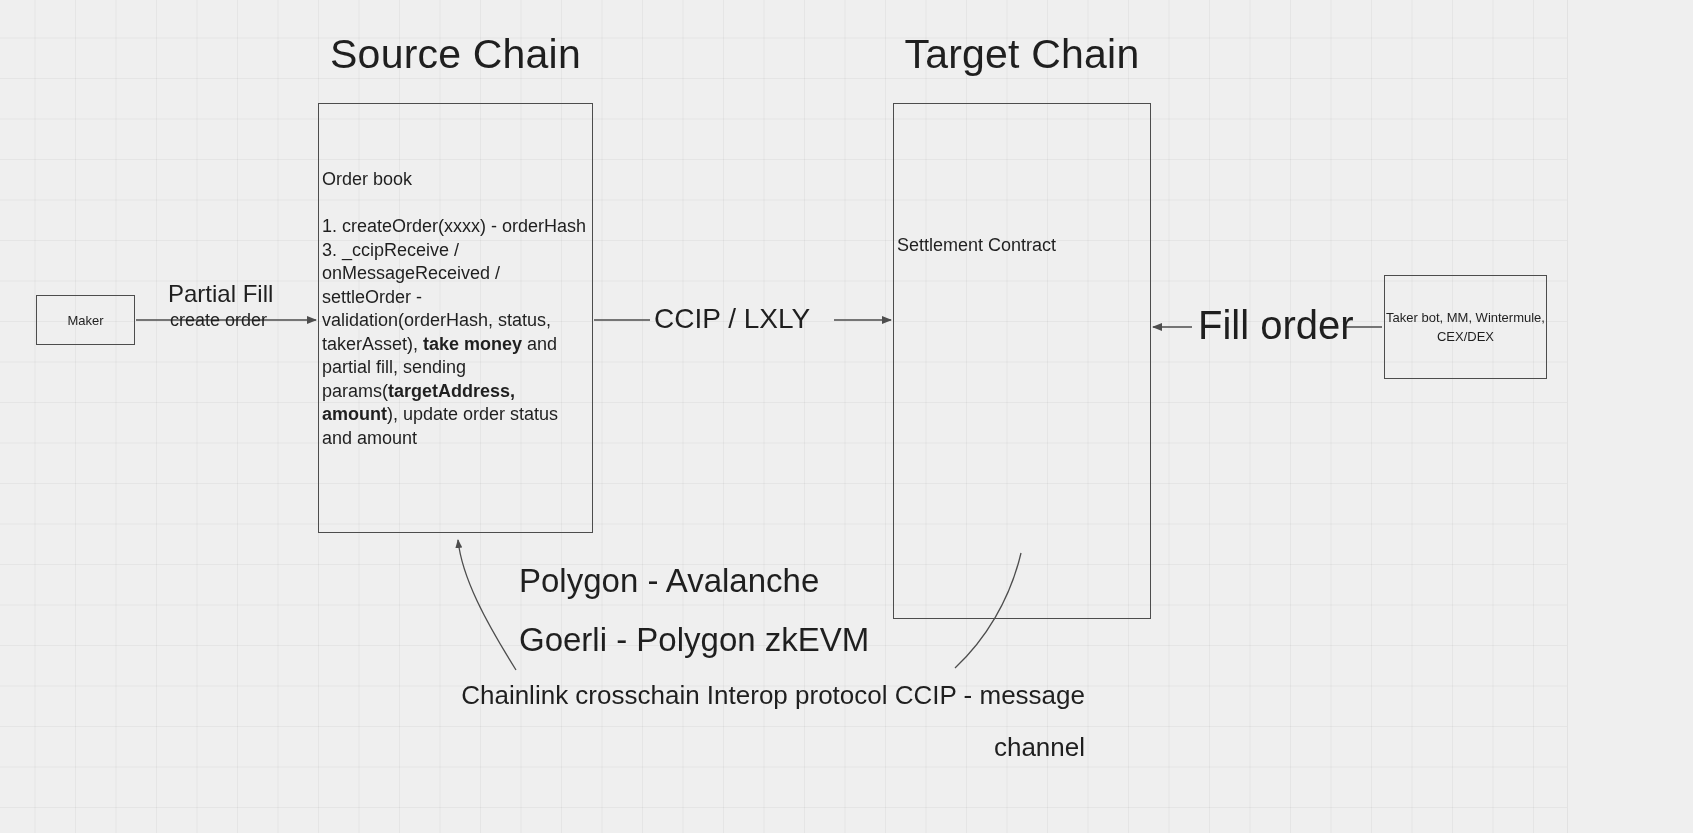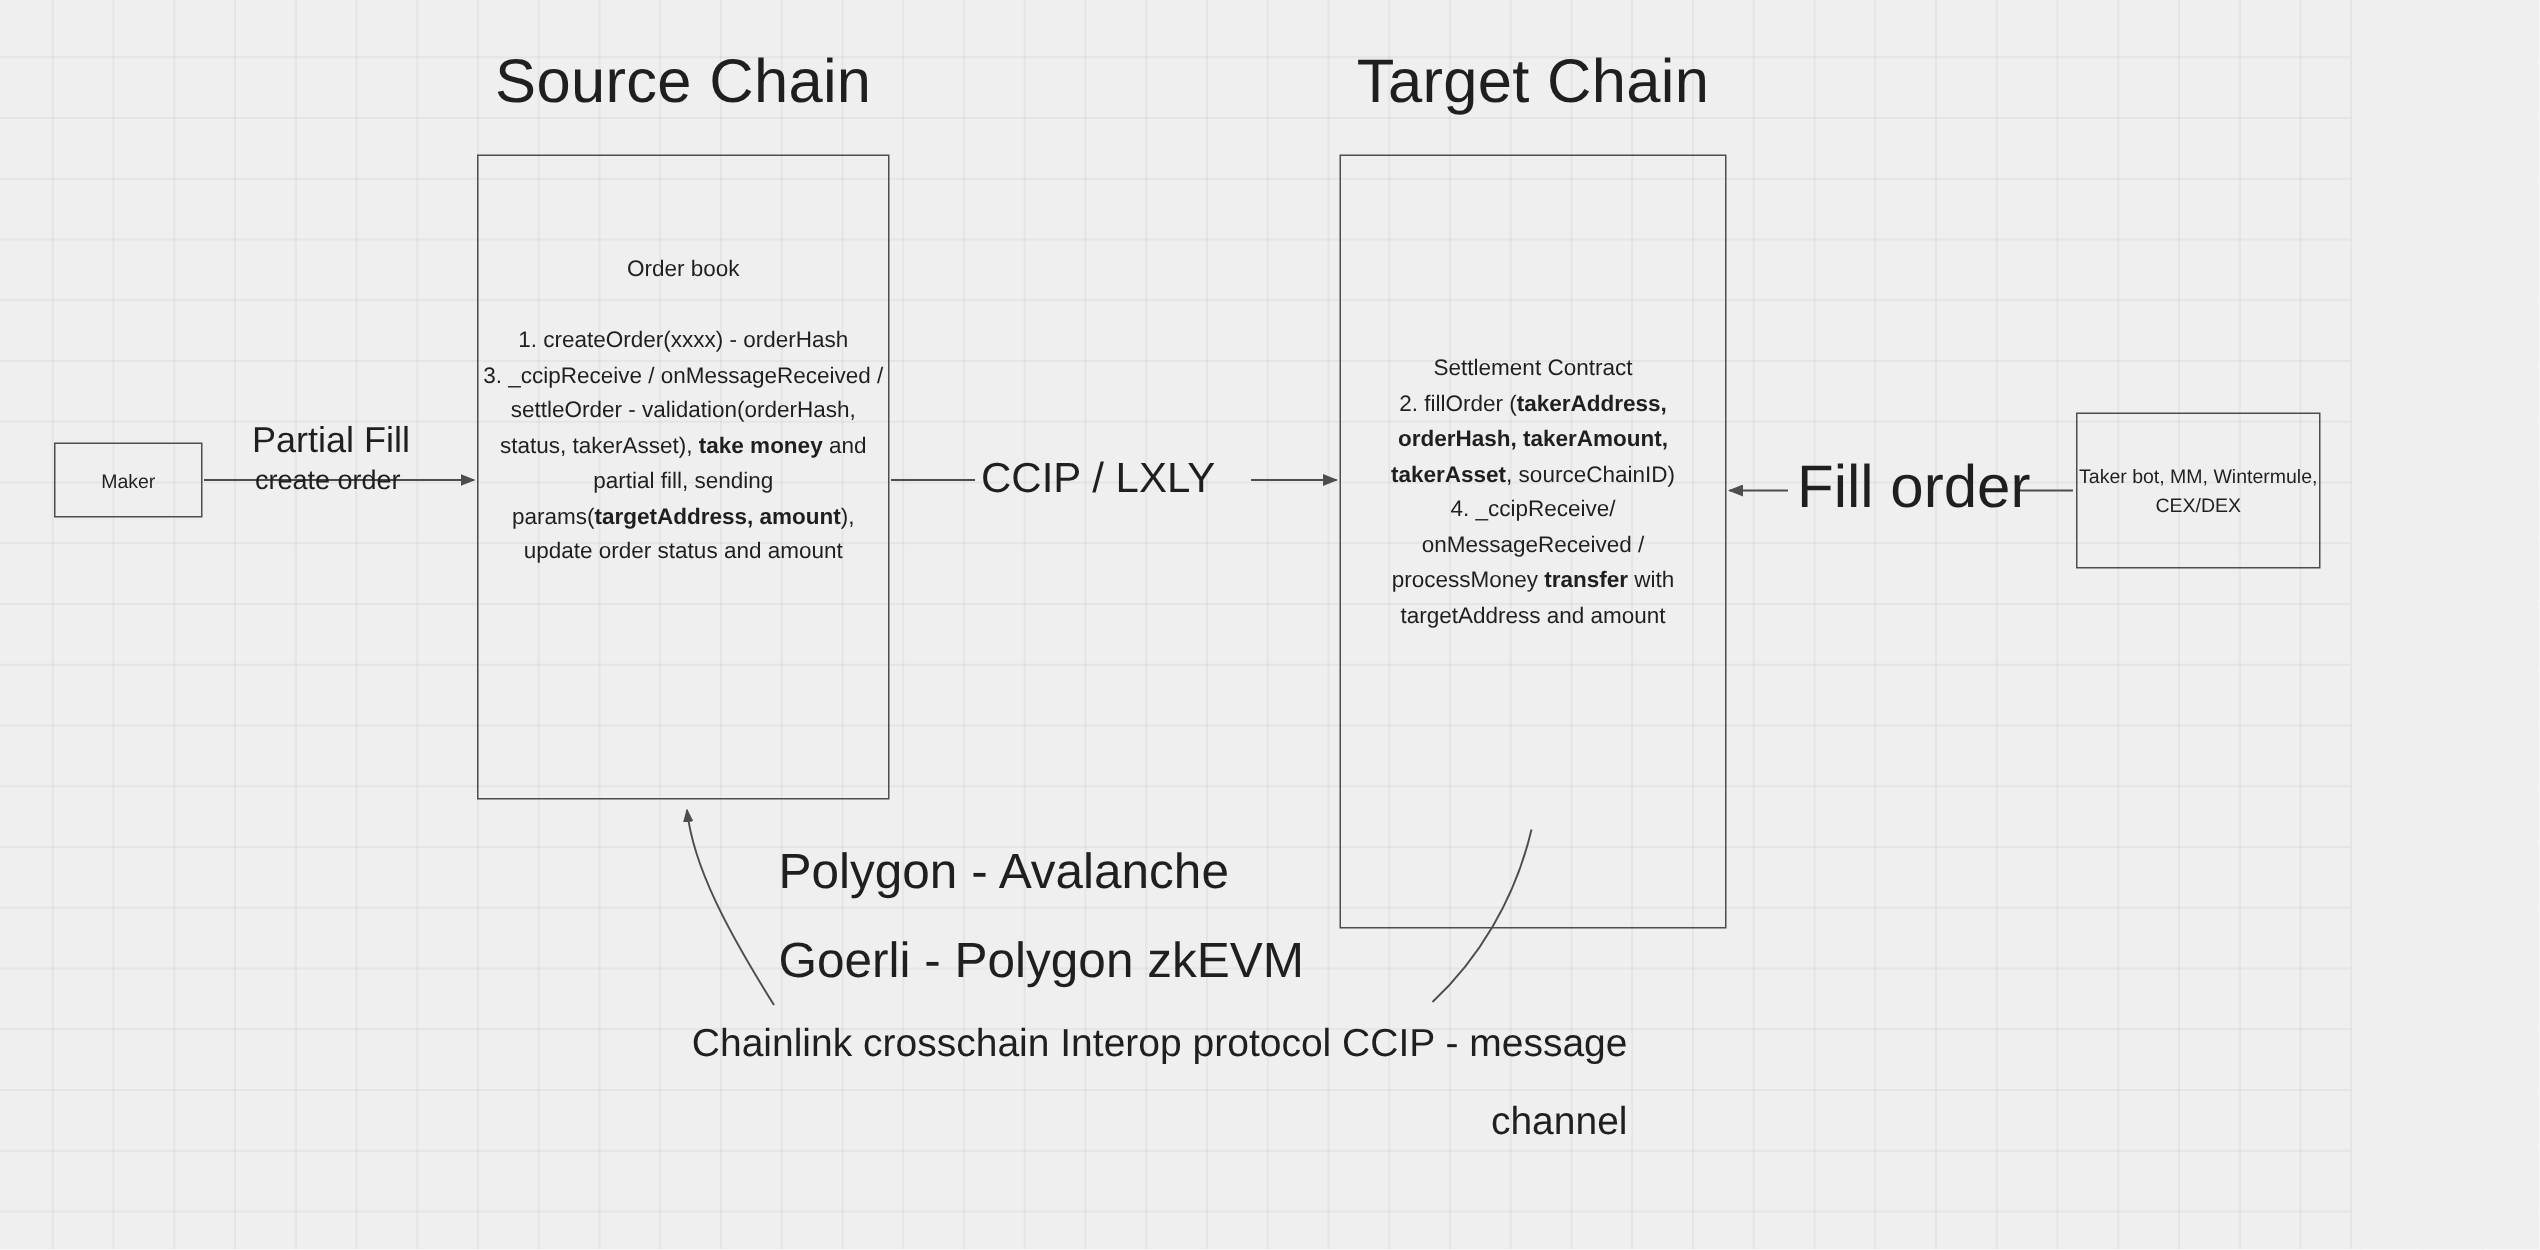--- a/index.html
+++ b/index.html
@@ -46,22 +46,21 @@
     border: 1.6px solid #4d4d4d;
     background: transparent;
     box-sizing: border-box;
   }
   #source-chain-box { left: 318px; top: 103px; width: 275px; height: 430px; }
   #target-chain-box { left: 893px; top: 103px; width: 258px; height: 516px; }
 
   .box-text {
     position: absolute;
     left: 0; right: 0;
-    text-align: center;
-    font-size: 15px;
+    font-size: 18px;
     line-height: 23.5px;
     color: #1f1f1f;
     padding: 0 3px;
     box-sizing: border-box;
   }
   #source-box-text { top: 64px; }
   #target-box-text { top: 130px; }
   .box-text b { font-weight: 700; }
   .spacer-line { display: block; height: 23.5px; }
 
@@ -143,21 +142,20 @@
     <div class="box-text" id="source-box-text">
       <span>Order book</span>
       <span class="spacer-line"></span>
       <span>1. createOrder(xxxx) - orderHash<br>3. _ccipReceive / onMessageReceived / settleOrder - validation(orderHash, status, takerAsset), <b>take money</b> and partial fill, sending params(<b>targetAddress, amount</b>), update order status and amount</span>
     </div>
   </div>
 
   <div class="chain-box" id="target-chain-box">
     <div class="box-text" id="target-box-text">
       <span>Settlement Contract</span><br>
-      <span>2. fillOrder (<b>takerAddress, orderHash, takerAmount, takerAsset</b>, sourceChainID)<br>4. _ccipReceive/ onMessageReceived / processMoney <b>transfer</b> with targetAddress and amount</span>
     </div>
   </div>
 
   <div class="entity-box" id="maker-box">
     <span>Maker</span>
   </div>
 
   <div class="entity-box" id="taker-box">
     <span>Taker bot, MM, Wintermule, CEX/DEX</span>
   </div>

